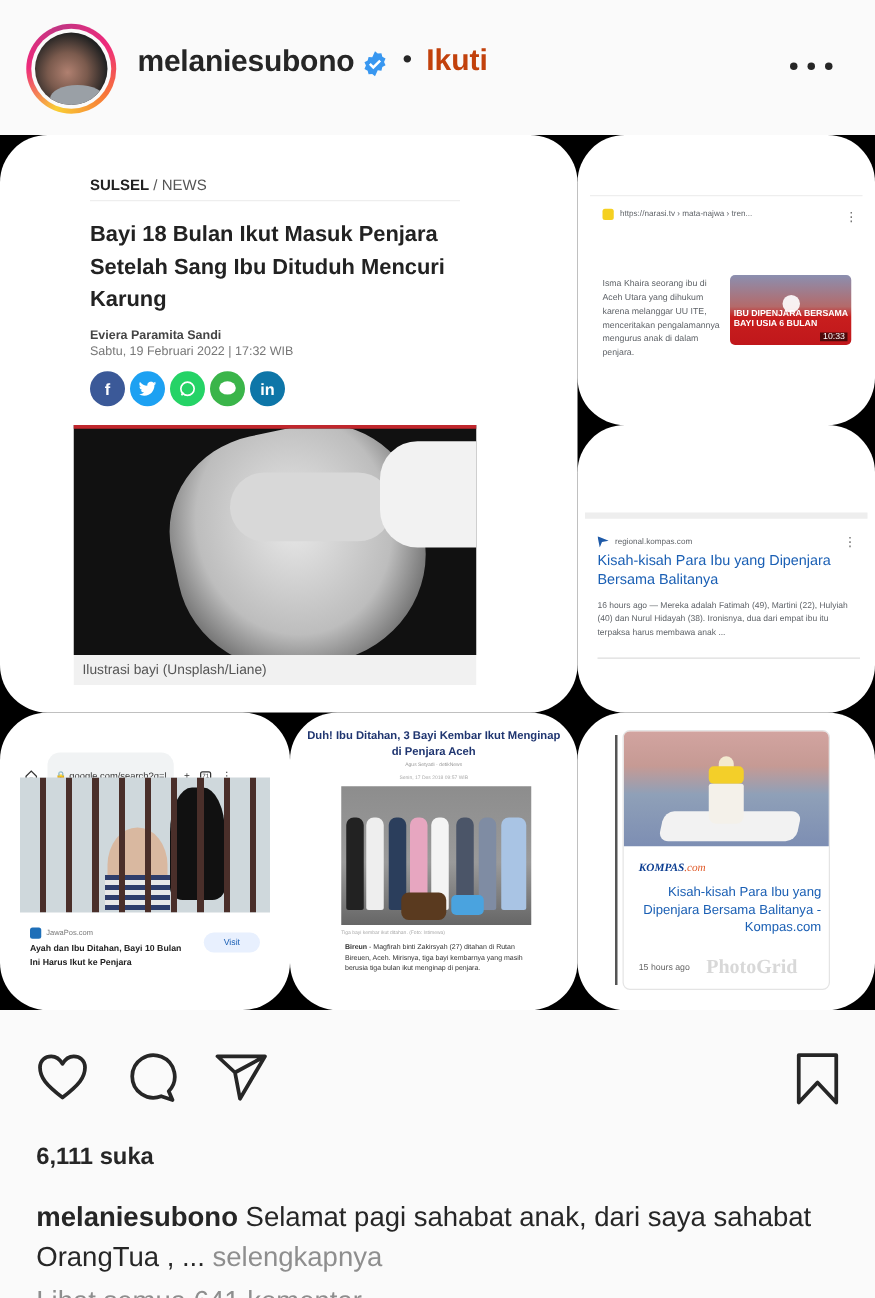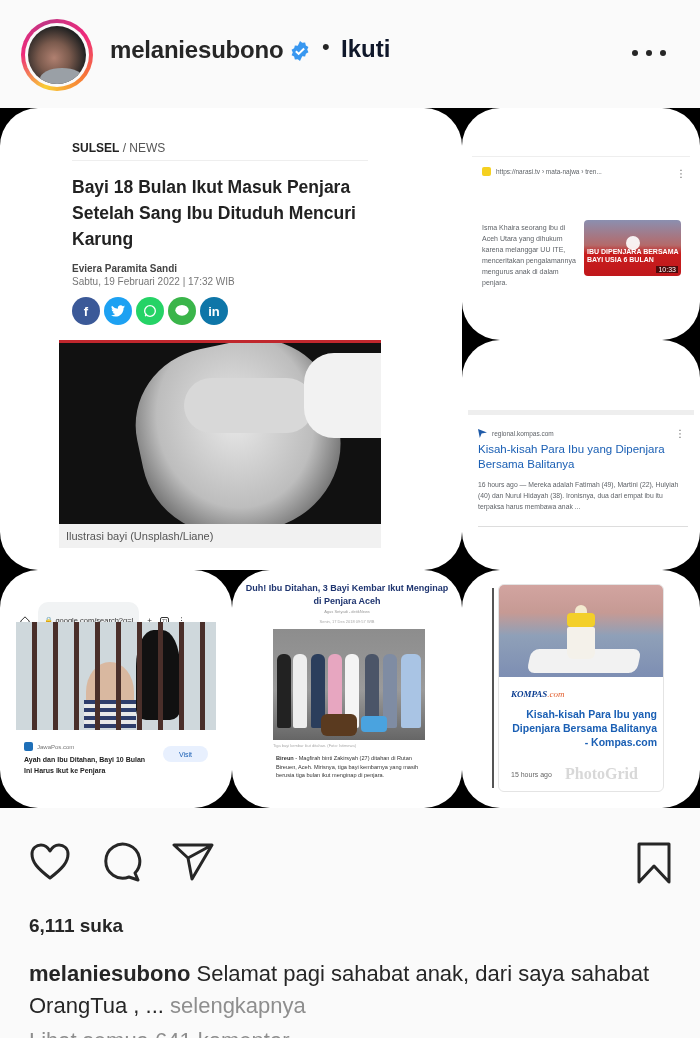--- a/index.html
+++ b/index.html
@@ -8,21 +8,21 @@
   
   .header { position: absolute; left: 0; top: 0; width: 700px; height: 108px; background: #fafafa; }
   .avatar-ring { position: absolute; left: 21px; top: 19px; width: 72px; height: 72px; border-radius: 50%;
     background: conic-gradient(from 200deg, #f9ce34, #ee2a7b, #c13584, #ee2a7b, #f77737, #f9ce34); padding: 4px; }
   .avatar-inner { width: 100%; height: 100%; border-radius: 50%; background: #fafafa; padding: 3px; }
   .avatar { width: 100%; height: 100%; border-radius: 50%; background: radial-gradient(circle at 45% 55%, #b08070 0%, #7a5a4d 35%, #222 70%); position: relative; overflow: hidden; }
   .avatar::after { content: ""; position: absolute; left: 12px; bottom: -6px; width: 44px; height: 22px; background: #9aa0a6; border-radius: 50% 50% 0 0; }
   .username { position: absolute; left: 110px; top: 36px; font-size: 24px; font-weight: bold; color: #262626; letter-spacing: -0.2px; }
   .verified { position: absolute; left: 289px; top: 40px; width: 22px; height: 22px; }
   .dot-sep { position: absolute; left: 322px; top: 34px; font-size: 22px; color: #262626; }
-  .follow { position: absolute; left: 341px; top: 35px; font-size: 24px; font-weight: bold; color: #0f172a; cursor: pointer; }
+  .follow { position: absolute; left: 341px; top: 35px; font-size: 24px; font-weight: bold; color: #c2410c; cursor: pointer; }
   .more { position: absolute; left: 632px; top: 40px; width: 34px; height: 26px; display: flex; align-items: center; justify-content: space-between; cursor: pointer; }
   .more span { width: 6px; height: 6px; border-radius: 50%; background: #262626; }
 
   
   .post { position: absolute; left: 0; top: 108px; width: 700px; height: 700px; background: #000; overflow: hidden; }
   .tile { position: absolute; background: #fff; border-radius: 38px; overflow: hidden; }
   .t1 { left: 0; top: 0; width: 462px; height: 462px; }
   .t2 { left: 462px; top: 0; width: 238px; height: 232px; }
   .t3 { left: 462px; top: 232px; width: 238px; height: 230px; }
   .t4 { left: 0; top: 462px; width: 232px; height: 238px; }
@@ -92,21 +92,21 @@
   .t6 .card { position: absolute; left: 36px; top: 14px; width: 166px; height: 208px; border: 1px solid #e4e4e4; border-radius: 6px; overflow: hidden; background: #fff; }
   .t6 .vline { position: absolute; left: 30px; top: 18px; width: 2px; height: 200px; background: #555; }
   .t6 .bottle-photo { position: absolute; left: 0; top: 0; width: 166px; height: 92px; background: linear-gradient(180deg, #d2a4a0 0%, #c69a94 30%, #8fa0b8 55%, #7d8eb3 100%); }
   .bottle { position: absolute; left: 66px; top: 20px; width: 32px; height: 54px; }
   .bottle .cap-y { position: absolute; left: 2px; top: 8px; width: 28px; height: 14px; background: #f3cf29; border-radius: 4px; }
   .bottle .teat { position: absolute; left: 10px; top: 0; width: 12px; height: 10px; background: #f3ead0; border-radius: 6px 6px 0 0; }
   .bottle .bodyb { position: absolute; left: 2px; top: 22px; width: 28px; height: 32px; background: #f4f1ea; border-radius: 2px 2px 6px 6px; }
   .cloth { position: absolute; left: 30px; top: 64px; width: 110px; height: 24px; background: #f2f2f2; border-radius: 8px; transform: skewX(-12deg); }
   .t6 .kompas { position: absolute; left: 12px; top: 104px; font-family: "Liberation Serif", serif; font-style: italic; font-weight: bold; font-size: 9px; color: #0b3d91; }
   .t6 .kompas span { color: #e15b2a; font-weight: normal; }
-  .t6 .ktitle { position: absolute; left: 8px; top: 122px; width: 150px; font-size: 10.5px; line-height: 14px; color: #1a5fb4; font-weight: bold; }
+  .t6 .ktitle { position: absolute; left: 8px; top: 122px; width: 150px; font-size: 10.5px; line-height: 14px; color: #1a5fb4; }
   .t6 .ago { position: absolute; left: 12px; top: 186px; font-size: 7px; color: #666; }
   .t6 .wm { position: absolute; left: 66px; top: 180px; font-family: "Liberation Serif", serif; font-weight: bold; font-size: 16px; color: rgba(200,200,200,0.7); }
 
   
   .actions { position: absolute; left: 0; top: 808px; width: 700px; height: 100px; }
   .icon-btn { position: absolute; cursor: pointer; }
   .likes { position: absolute; left: 29px; top: 915px; font-size: 19px; font-weight: bold; color: #262626; }
   .caption-main { position: absolute; left: 29px; top: 958px; width: 640px; font-size: 22px; line-height: 32px; color: #262626; }
   .caption-main .cu { font-weight: bold; cursor: pointer; }
   .caption-main .more-link { color: #8e8e8e; cursor: pointer; margin-top: 22px; }

